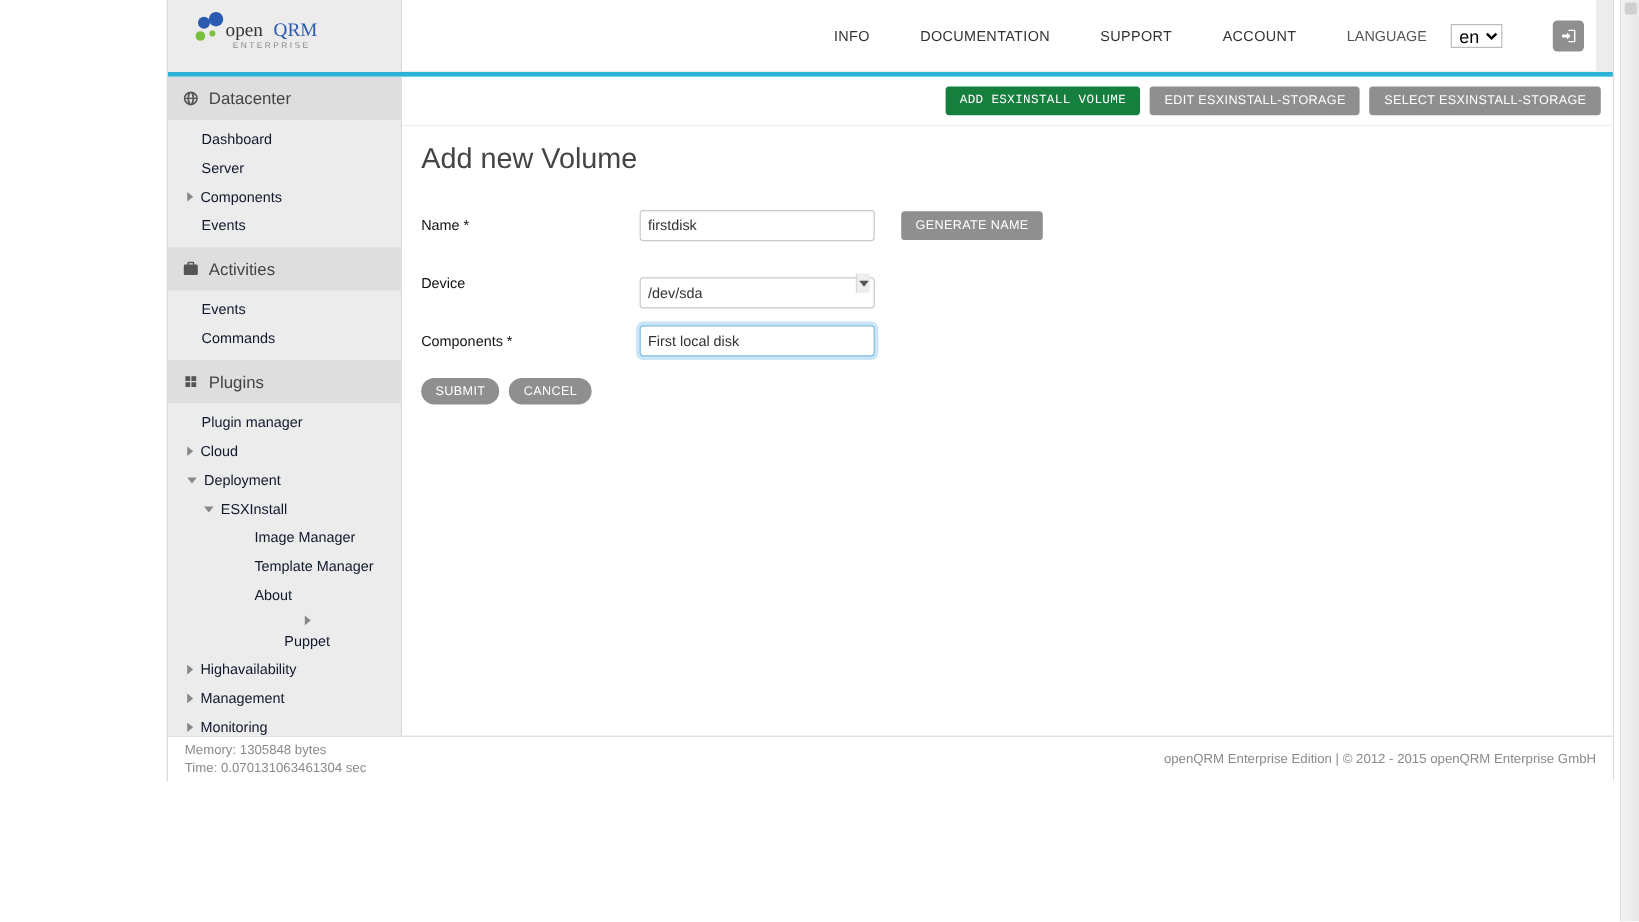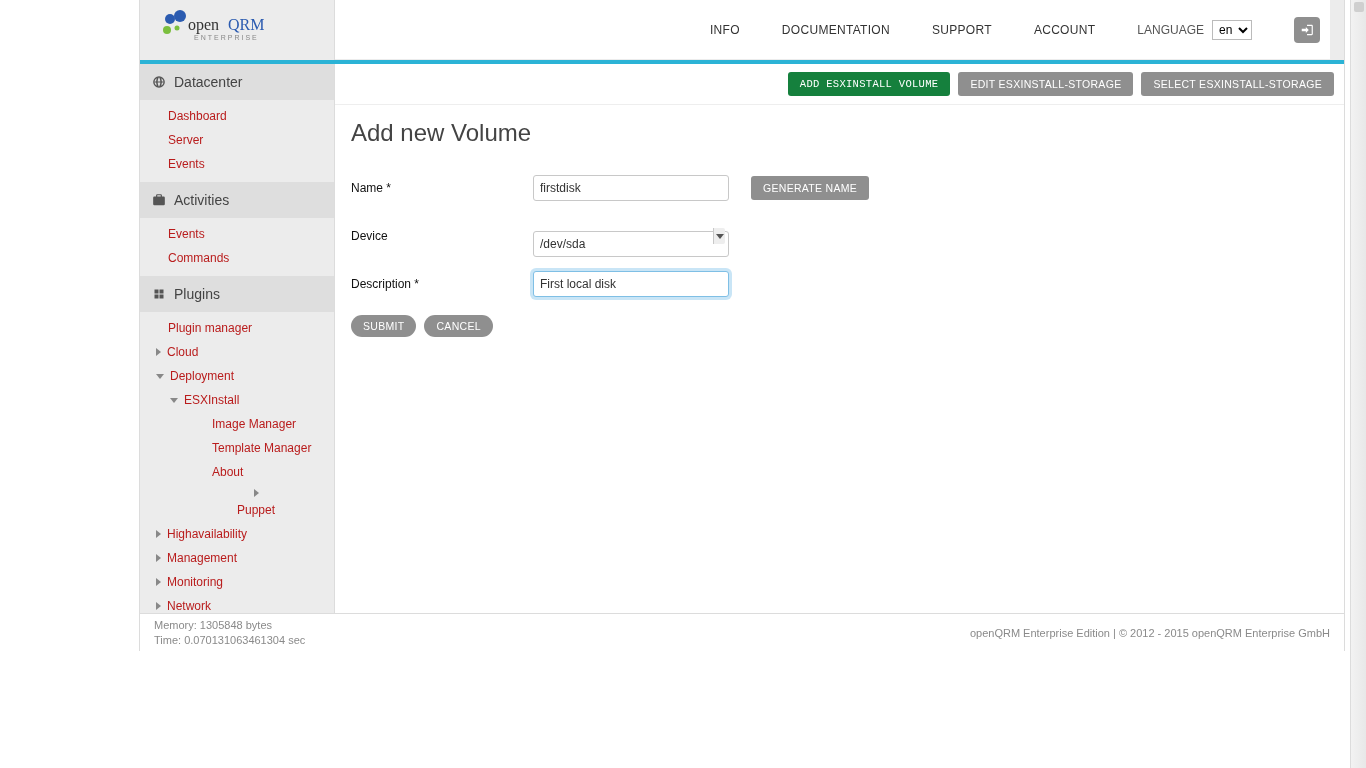--- a/index.html
+++ b/index.html
@@ -35,23 +35,23 @@
   .logo-svg { width:130px; height:40px; }
 
   .topnav {
     flex:1; display:flex; justify-content:flex-end; align-items:center;
     height:60px; padding-right:10px; gap:42px; color:#333; font-size:12px;
     background:#fff;
     border-bottom:1px solid #ececec;
   }
   .topnav a { text-decoration:none; color:#333; font-weight:500; letter-spacing:0.3px; }
 
-  .lang-group { display:flex; align-items:center; gap:8px; font-size:12px; color:#555;}
+  .lang-group { display:flex; align-items:center; gap:20px; font-size:12px; color:#555;}
   .lang-select {
-    border:1px solid #bbb; font-size:12px; padding:1px 2px; height:20px; background:#fff;
+    border:1px solid #bbb; font-size:15px; padding:1px 2px; height:20px; background:#fff;
   }
   .logout-btn {
     width:26px; height:26px; border-radius:4px; background:#8f8f8f; display:flex; align-items:center; justify-content:center;
     cursor:pointer;
   }
   .logout-btn svg { width:14px; height:14px; fill:#fff;}
 
   .rule {
     height:4px; background:#2bb3d6;
   }
@@ -68,21 +68,21 @@
   .side-section-title {
     display:flex; align-items:center; gap:8px;
     padding:10px 12px; font-size:14px; font-weight:500; color:#444;
     background:#dedede;
   }
   .side-section-title .ic { width:14px; height:14px; display:inline-flex; align-items:center; justify-content:center;}
   .side-list { list-style:none; padding:4px 0 6px 0; }
   .side-list li { padding:2px 0; }
   .side-link {
     display:flex; align-items:center; gap:6px;
-    padding:3px 12px 3px 28px; text-decoration:none; color:#b91c1c; cursor:pointer;text-align:center;
+    padding:3px 12px 3px 28px; text-decoration:none; color:#0f172a; cursor:pointer;text-align:center;
   }
   .caret { width:0;height:0; display:inline-block; }
   .caret.right { border-top:4px solid transparent;border-bottom:4px solid transparent;border-left:5px solid #888;}
   .caret.down { border-left:4px solid transparent;border-right:4px solid transparent;border-top:5px solid #888;}
   .side-link.has-caret { padding-left:16px; }
   .side-link.level2 { padding-left:30px; }
   .side-link.level2.has-caret { padding-left:16px; margin-left:14px;}
   .side-link.level3 { padding-left:50px;flex-direction:column; }
   .side-link.level3.has-caret { padding-left:16px; margin-left:34px;}
   .side-link.level4 { padding-left:72px; }
@@ -192,20 +192,26 @@
         <span>Datacenter</span>
       </div>
       <ul class="side-list">
         <li>
             <a class="side-link">Dashboard</a>
           </li>
         <li>
             <a class="side-link">Server</a>
           </li>
         <li>
+            <a class="side-link has-caret">
+              <span class="caret right"></span>
+              <span>Components</span>
+            </a>
+          </li>
+        <li>
             <a class="side-link">Events</a>
           </li>
       </ul>
 
       <div class="side-section-title">
         <span class="ic">
           <svg width="14" height="14" viewBox="0 0 24 24" fill="#555">
               <path d="M20 6h-3V4a2 2 0 00-2-2H9a2 2 0 00-2 2v2H4a2 2 0 00-2 2v11a2 2 0 002 2h16a2 2 0 002-2V8a2 2 0 00-2-2zM9 4h6v2H9V4z"></path>
             </svg>
         </span>
@@ -318,21 +324,21 @@
           <label class="form-label">Device</label>
           <span class="select-wrap">
             <select class="select-input">
               <option>/dev/sda</option>
             </select>
             <span class="select-caret"></span>
           </span>
         </div>
 
         <div class="form-row">
-          <label class="form-label">Description *</label>
+          <label class="form-label">Components *</label>
           <input class="text-input desc-input focused" type="text" value="First local disk" style="">
         </div>
 
         <div class="submit-row">
           <button class="btn small">SUBMIT</button>
           <button class="btn small">CANCEL</button>
         </div>
 
       </div>
 

